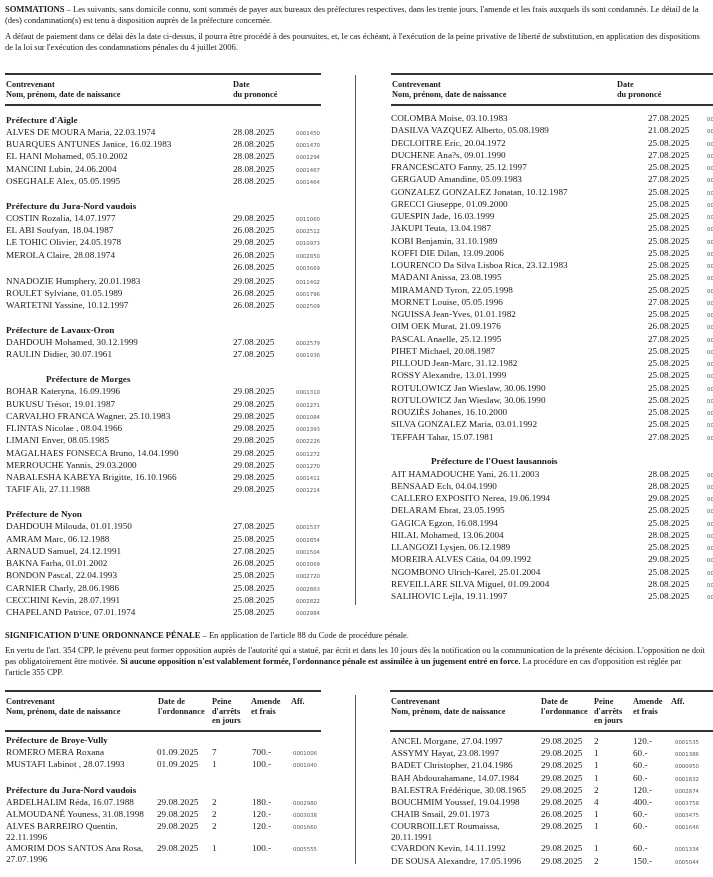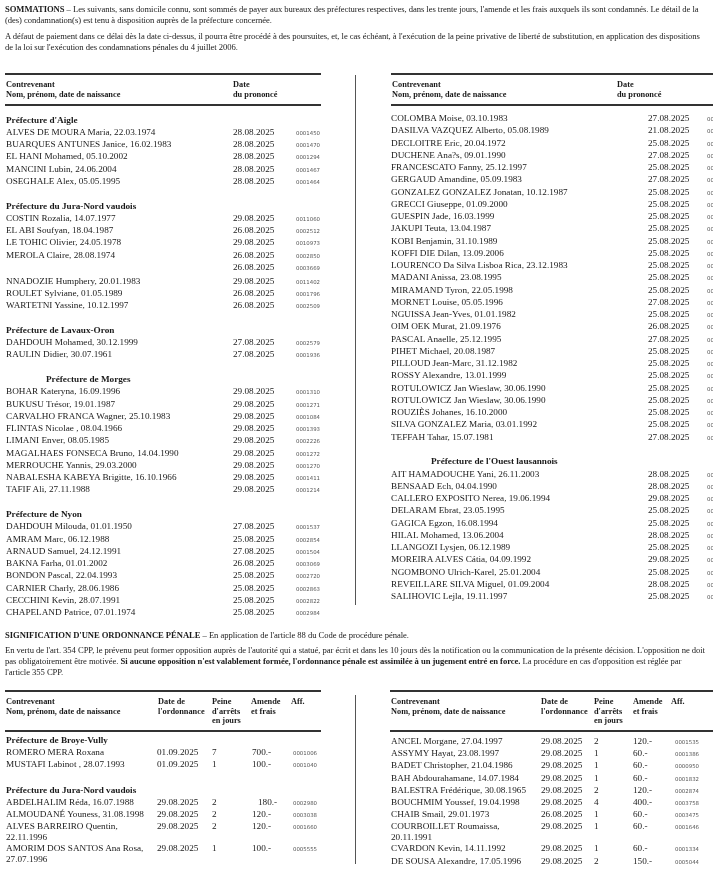--- a/index.html
+++ b/index.html
@@ -493,21 +493,21 @@
     <span class="date" style="left: 151px;">01.09.2025</span>
     <span class="peine" style="left: 206px;">1</span>
     <span class="amende" style="left: 246px;">100.-</span>
     <span class="ref" style="left: 287px;">0001040</span>
   </div>
 <div class="prefect" style="left: 6px; top: 784.6px;">Préfecture du Jura-Nord vaudois</div>
 <div class="b-row" style="left: 6px; top: 796.8px; width: 320px;">
     <span class="name" style="width: 145px;"><span>ABDELHALIM</span><span> Réda, 16.07.1988</span></span>
     <span class="date" style="left: 151px;">29.08.2025</span>
     <span class="peine" style="left: 206px;">2</span>
-    <span class="amende" style="left: 252px;">180.-</span>
+    <span class="amende" style="left: 246px;">180.-</span>
     <span class="ref" style="left: 287px;">0002980</span>
   </div>
 <div class="b-row" style="left: 6px; top: 809px; width: 320px;">
     <span class="name" style="width: 145px;"><span>ALMOUDANÉ</span><span> Youness, 31.08.1998</span></span>
     <span class="date" style="left: 151px;">29.08.2025</span>
     <span class="peine" style="left: 206px;">2</span>
     <span class="amende" style="left: 246px;">120.-</span>
     <span class="ref" style="left: 287px;">0003038</span>
   </div>
 <div class="b-row" style="left: 6px; top: 821.2px; width: 320px;">

